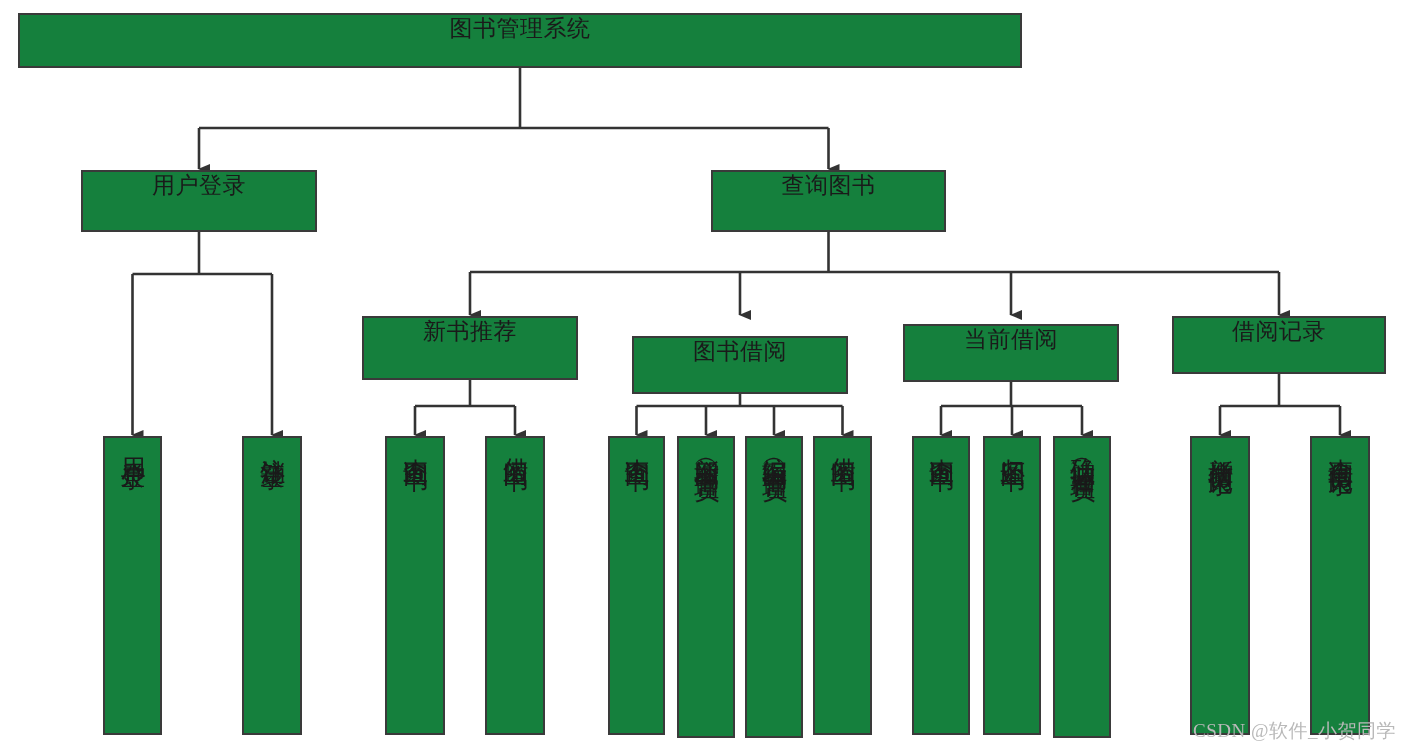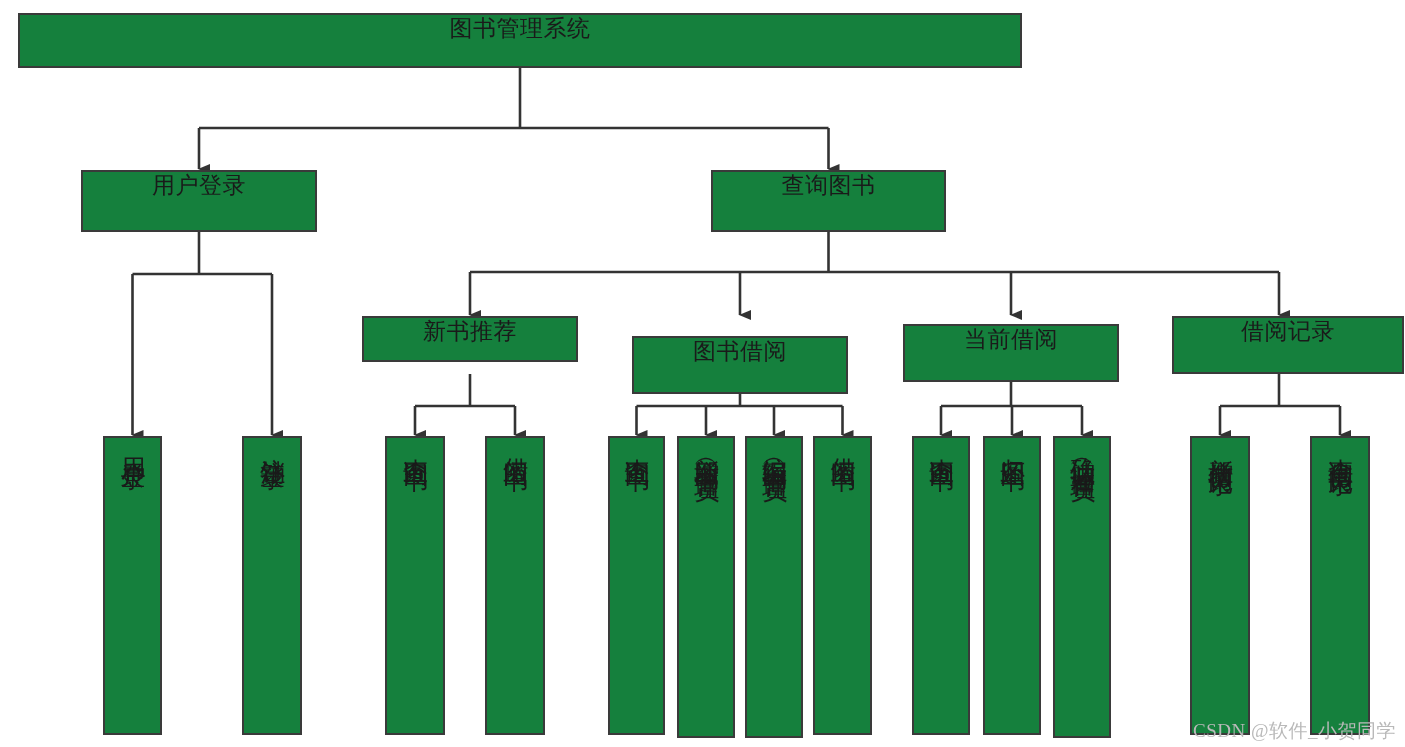--- a/index.html
+++ b/index.html
@@ -116,30 +116,30 @@
   <div id="nodes-layer">
       <div class="node-box node-h" style="left: 18px; top: 13px; width: 1004px; height: 55px;">
         <span class="node-label">图书管理系统</span>
       </div>
       <div class="node-box node-h" style="left: 81px; top: 170px; width: 236px; height: 62px;">
         <span class="node-label">用户登录</span>
       </div>
       <div class="node-box node-h" style="left: 711px; top: 170px; width: 235px; height: 62px;">
         <span class="node-label">查询图书</span>
       </div>
-      <div class="node-box node-h" style="left: 362px; top: 316px; width: 216px; height: 46px;">
+      <div class="node-box node-h" style="left: 362px; top: 316px; width: 216px; height: 64px;">
         <span class="node-label">新书推荐</span>
       </div>
       <div class="node-box node-h" style="left: 632px; top: 316px; width: 216px; height: 58px; margin-top: 20px;">
         <span class="node-label">图书借阅</span>
       </div>
       <div class="node-box node-h" style="left: 903px; top: 324px; width: 216px; height: 58px;">
         <span class="node-label">当前借阅</span>
       </div>
-      <div class="node-box node-h" style="left: 1172px; top: 316px; width: 232px; height: 58px;">
+      <div class="node-box node-h" style="left: 1172px; top: 316px; width: 214px; height: 58px;">
         <span class="node-label">借阅记录</span>
       </div>
       <div class="node-box node-v" style="left: 103px; top: 436px; width: 59px; height: 299px;">
         <span class="node-label">用户登录</span>
       </div>
       <div class="node-box node-v" style="left: 242px; top: 436px; width: 60px; height: 299px;">
         <span class="node-label">注销登录</span>
       </div>
       <div class="node-box node-v" style="left: 385px; top: 436px; width: 60px; height: 299px;">
         <span class="node-label">查询图书</span>

